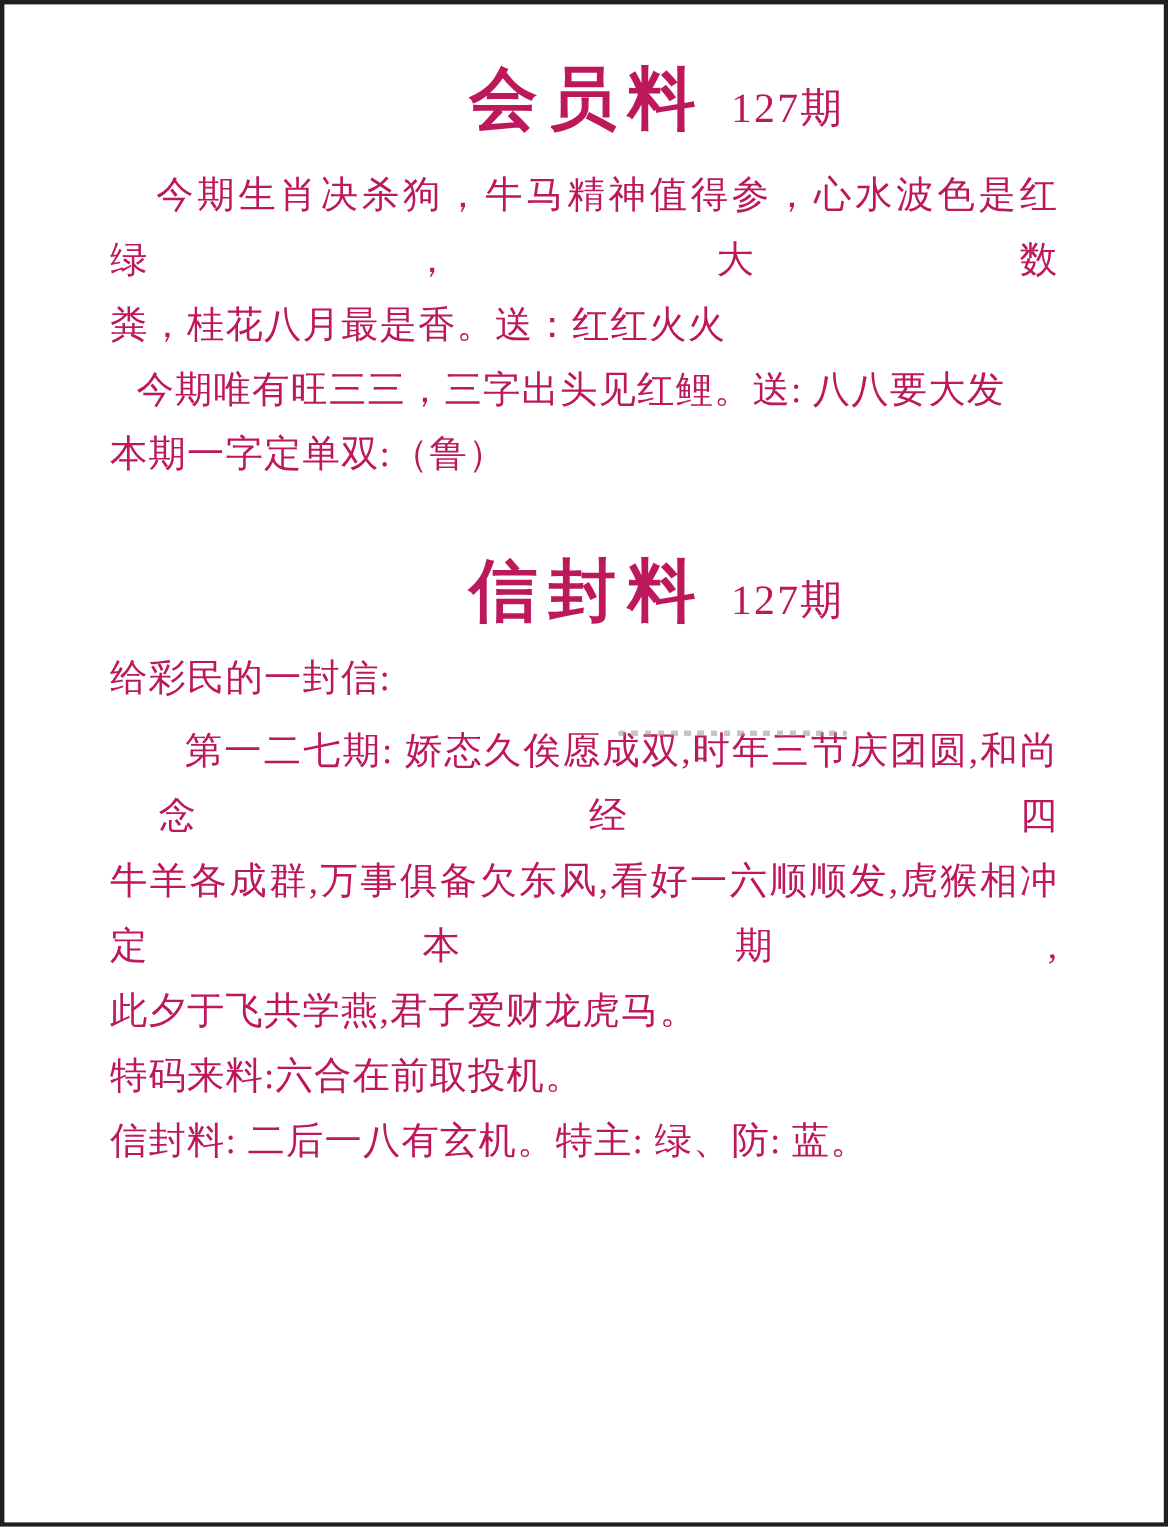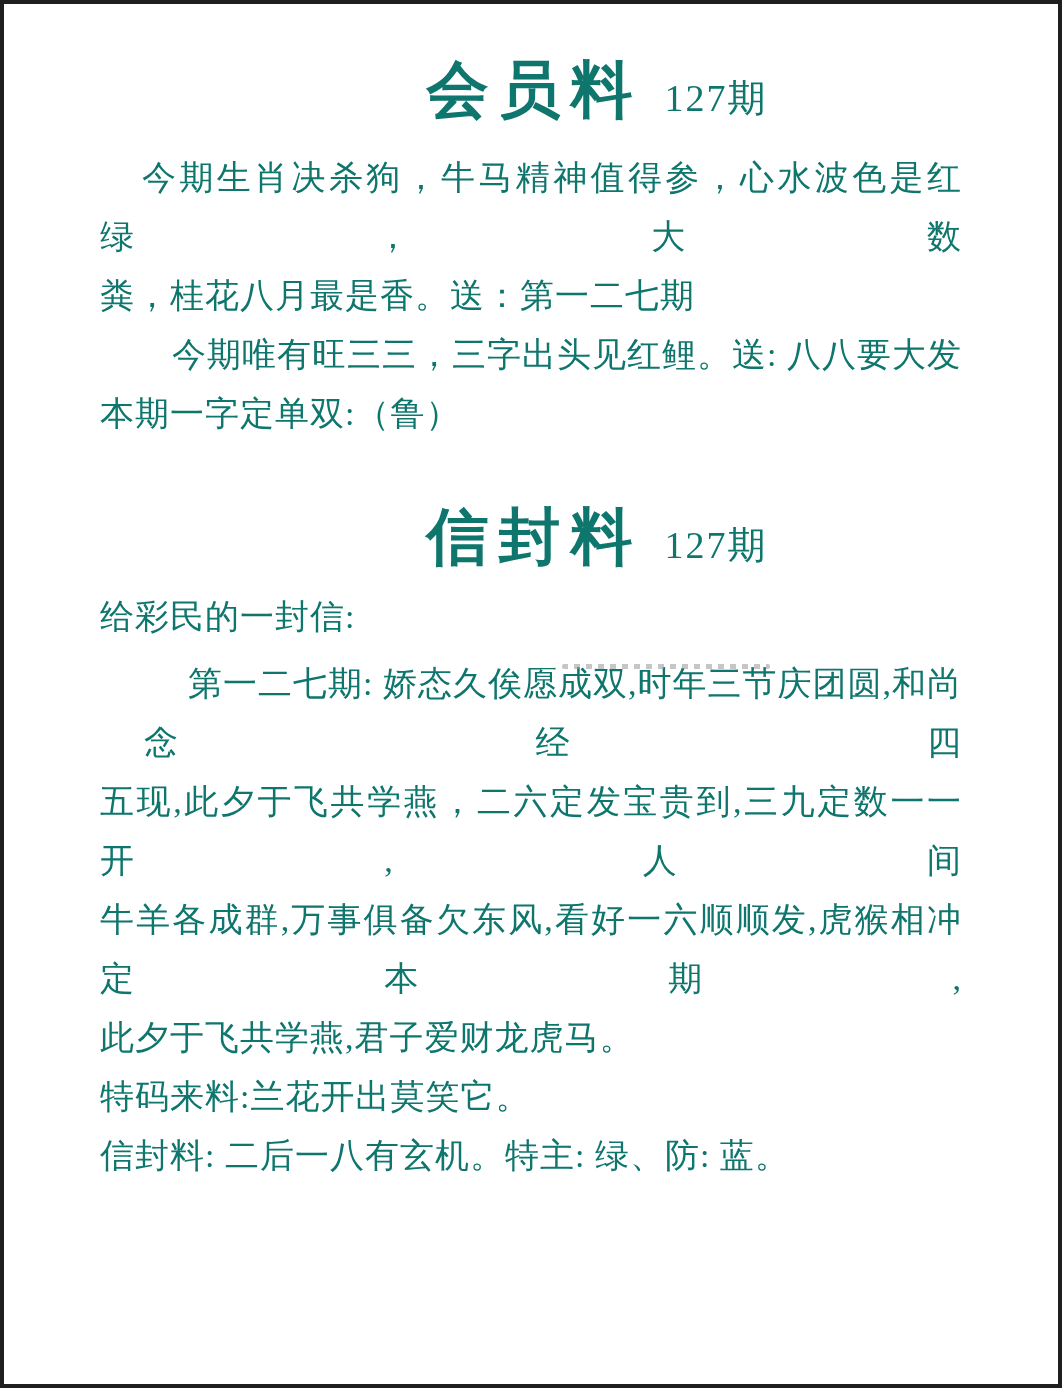--- a/index.html
+++ b/index.html
@@ -5,21 +5,21 @@
   html,body { margin:0; padding:0; background:#e8e8e8; }
   .page {
     position:relative;
     width:1062px; height:1388px;
     box-sizing:border-box;
     margin:0 auto;
     background:#ffffff;
     border:4px solid #1f1f1f;
     overflow:hidden;
     font-family:"Liberation Serif","DejaVu Serif",serif;
-    color:#0f766e;
+    color:#be185d;
   }
   .content { padding:0 96px 0 96px; }
 
   
   .sec-title {
     text-align:center;
     transform:translateX(66px);
     white-space:nowrap;
   }
   .sec-title.first { margin-top:44px; margin-bottom:16px; }
@@ -36,21 +36,21 @@
   
   .line {
     font-size:34px;
     line-height:59px;
     font-weight:normal;
     letter-spacing:1px;
     white-space:normal;
   }
   .fill { text-align:justify; text-align-last:justify; }
   .indent { text-indent:42px; }
-  .indent-sm { text-indent:24px;text-align:right; }
+  .indent-sm { text-indent:24px; }
   .gap-top { margin-top:8px;margin-left:44px; }
 
   
   .smudge {
     position:absolute;
     left:558px; top:660px;
     width:208px; height:5px;
     background:repeating-linear-gradient(90deg,#979797 0 6px,transparent 6px 12px);
     opacity:.55;
     border-radius:2px;
@@ -60,35 +60,34 @@
 <body>
 
 <div class="page">
 
   <div class="sec-title first">
     <span class="title-main">会员料</span><span class="title-issue">127期</span>
   </div>
 
   <div class="content">
     <div class="line fill indent">今期生肖决杀狗，牛马精神值得参，心水波色是红绿，大数</div>
-    <div class="line">粪，桂花八月最是香。送：第一二七期</div>
+    <div class="line">粪，桂花八月最是香。送：红红火火</div>
     <div class="line indent-sm">今期唯有旺三三，三字出头见红鲤。送: 八八要大发</div>
     <div class="line">本期一字定单双:（鲁）</div>
   </div>
 
   <div class="sec-title second">
     <span class="title-main">信封料</span><span class="title-issue">127期</span>
   </div>
 
   <div class="content">
     <div class="line">给彩民的一封信:</div>
     <div class="line fill indent-sm gap-top">第一二七期: 娇态久俟愿成双,时年三节庆团圆,和尚念经四</div>
-    <div class="line fill">五现,此夕于飞共学燕，二六定发宝贵到,三九定数一一开,人间</div>
     <div class="line fill">牛羊各成群,万事俱备欠东风,看好一六顺顺发,虎猴相冲定本期,</div>
     <div class="line">此夕于飞共学燕,君子爱财龙虎马。</div>
-    <div class="line">特码来料:兰花开出莫笑它。</div>
+    <div class="line">特码来料:六合在前取投机。</div>
     <div class="line">信封料: 二后一八有玄机。特主: 绿、防: 蓝。</div>
 
   </div>
 
   <div class="smudge"></div>
 
 </div>
 
 </body></html>

